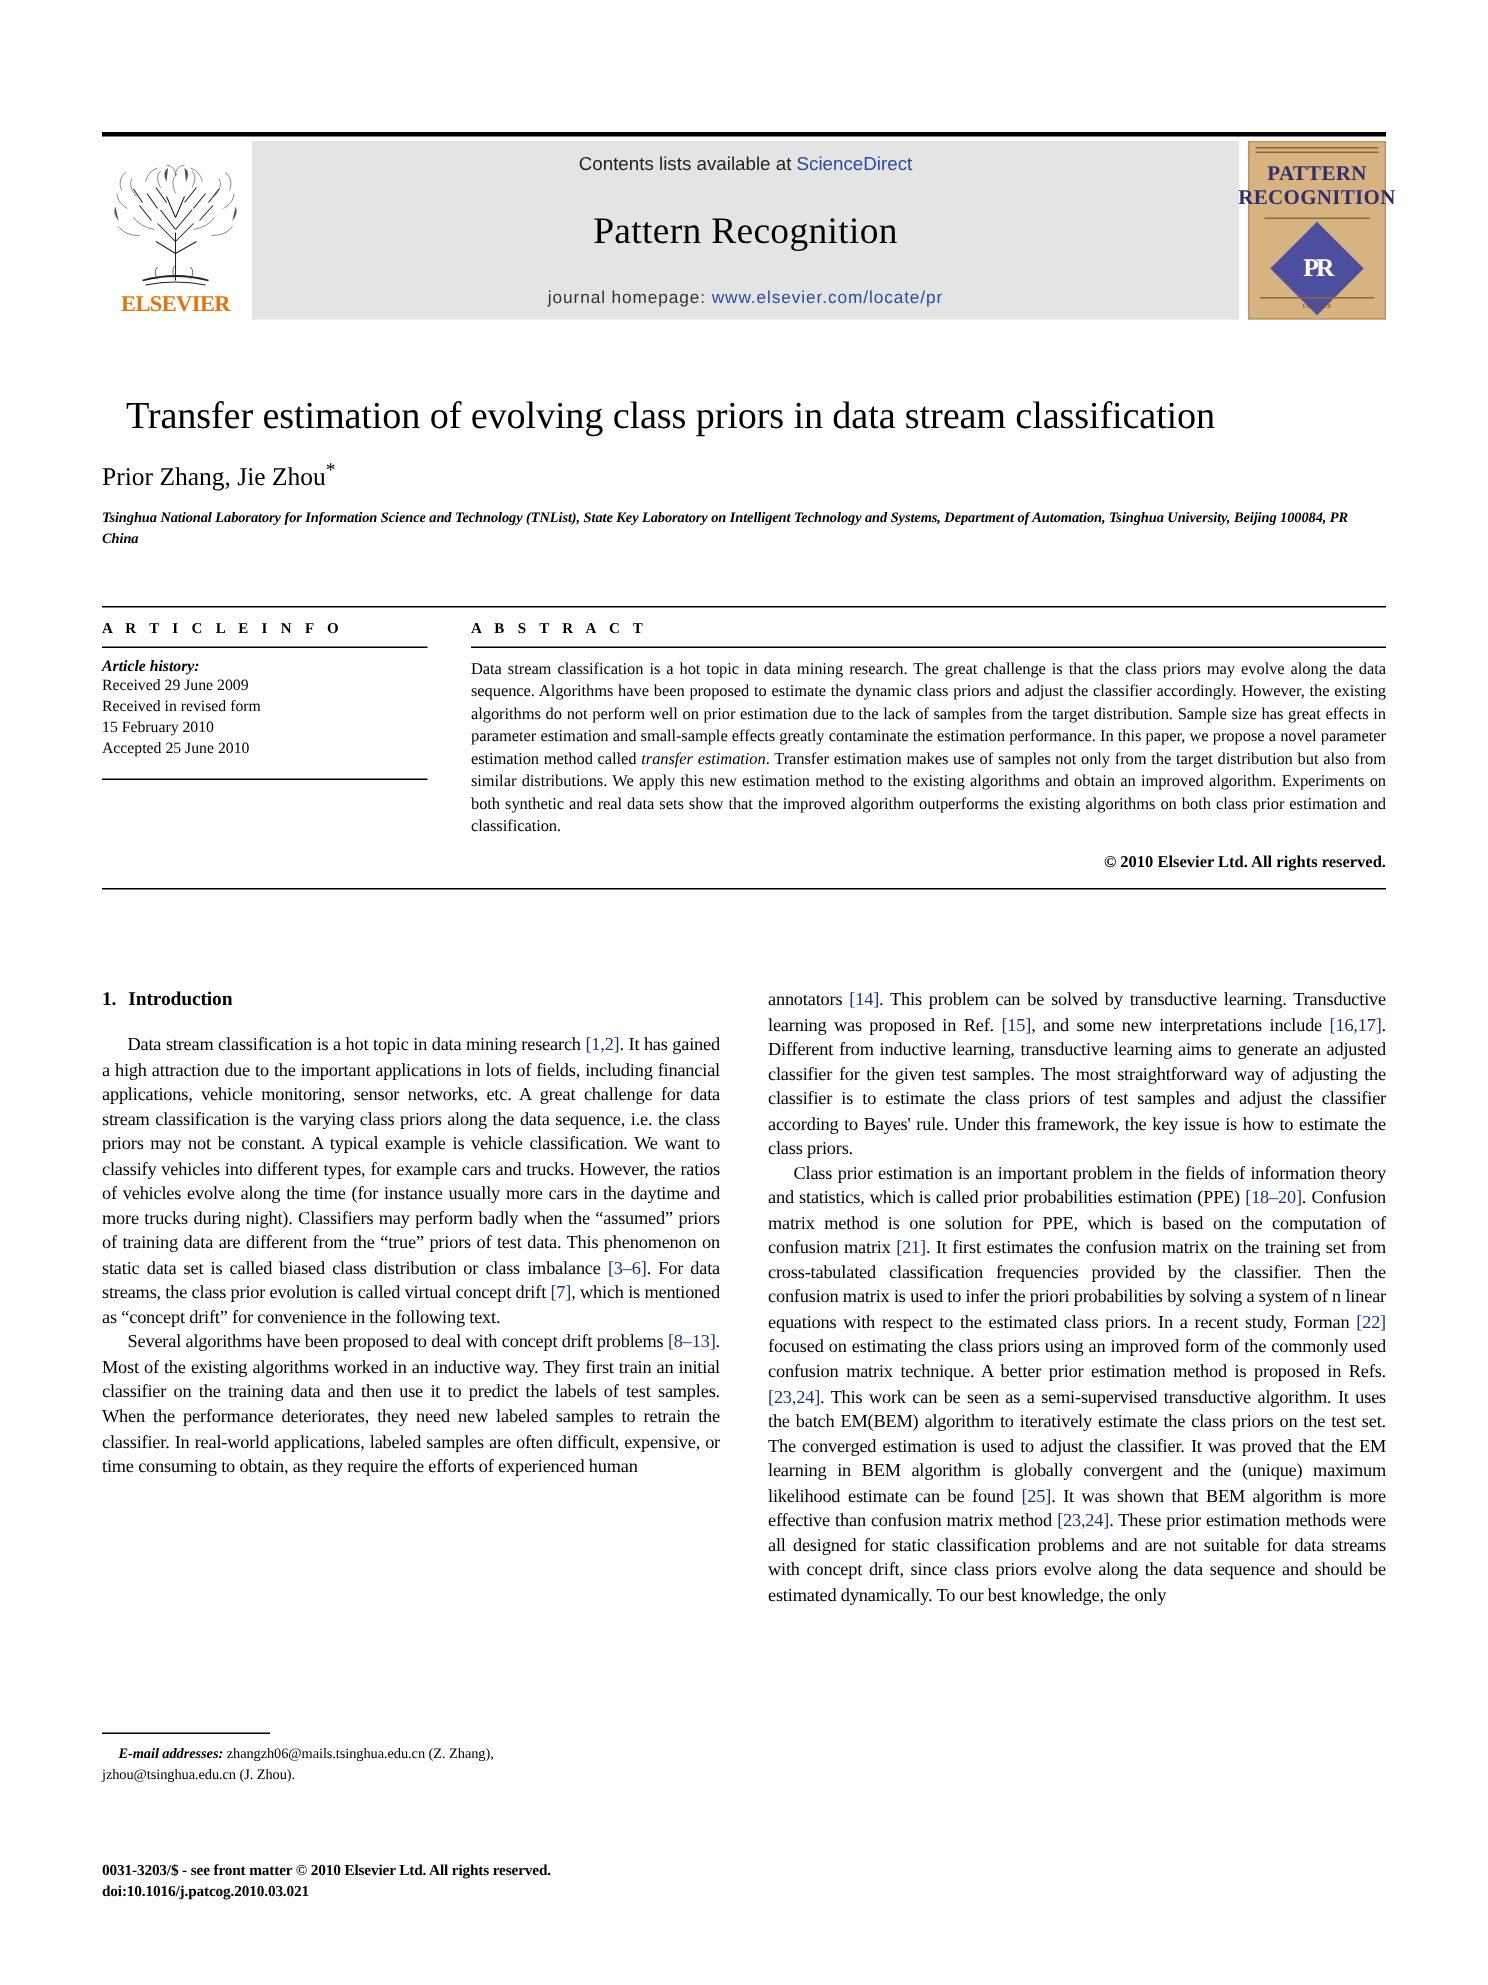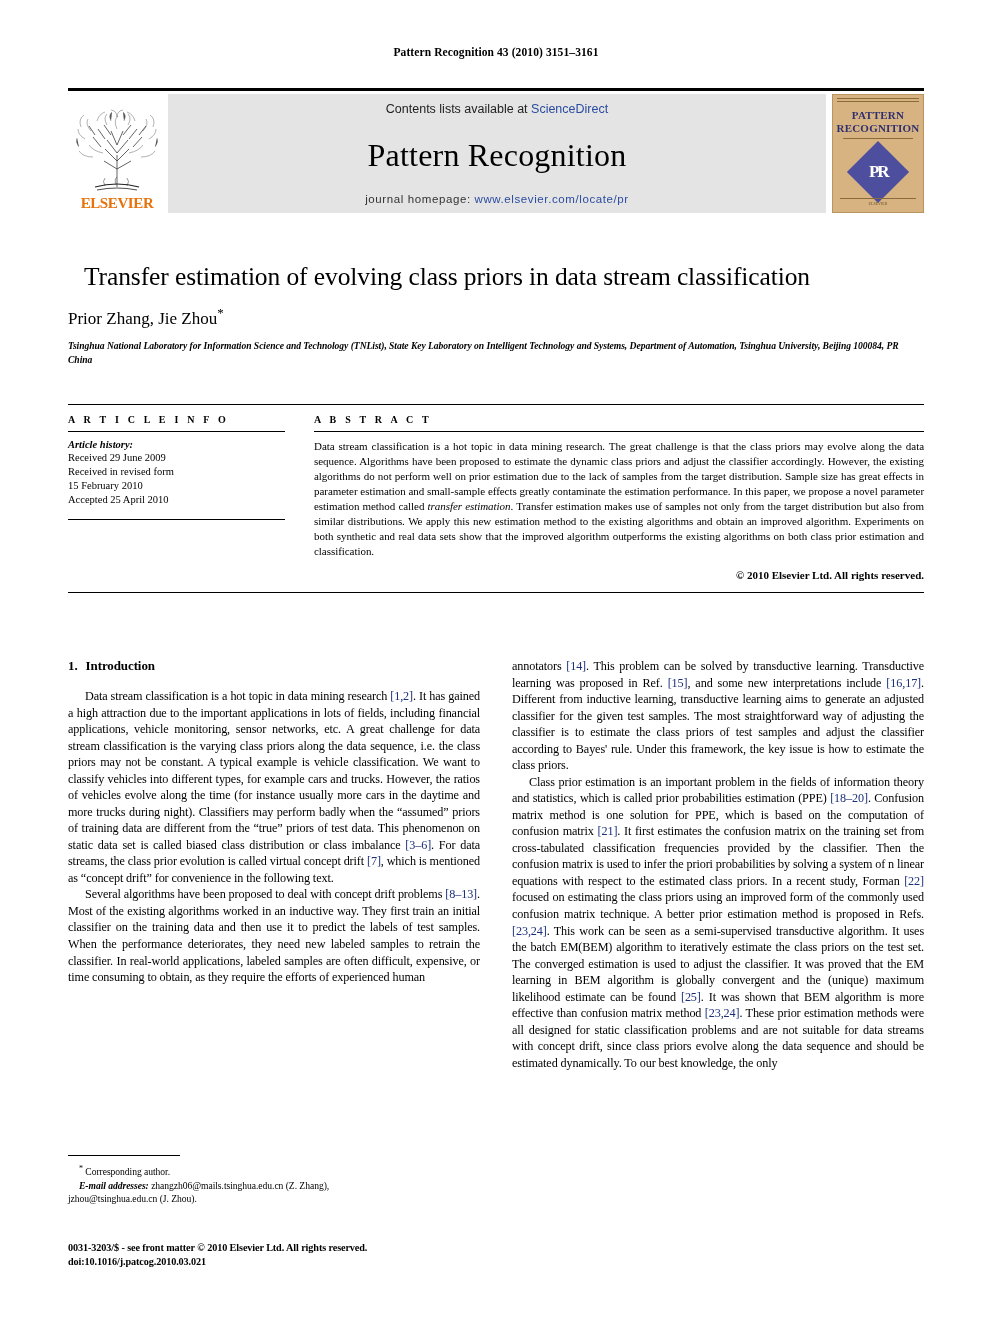--- a/index.html
+++ b/index.html
@@ -78,21 +78,21 @@
   .contents-line {
     font-family: "Liberation Sans", sans-serif;
     font-size: 12.5px;
     color: #222;
   }
   .contents-line .sd {
     color: #2a4ba0;
   }
   .journal-title {
     font-family: "Liberation Serif", serif;
-    font-size: 32px;
+    font-size: 25px;
     font-weight: normal;
     letter-spacing: .2px;
     line-height: 1;
   }
   .homepage-line {
     font-family: "Liberation Sans", sans-serif;
     font-size: 11.5px;
     letter-spacing: .6px;
     color: #333;
   }
@@ -112,21 +112,21 @@
   }
   .cover-topbar {
     position:absolute; top:3px; left:4px; right:4px;
     height:4px;
     border-top:1px solid #8a6a3a;
     border-bottom:1px solid #8a6a3a;
   }
   .cover-title {
     margin-top: 7px;
     font-family: "Liberation Serif", serif;
-    font-size: 11px;
+    font-size: 14px;
     font-weight: bold;
     color: #2f2f6f;
     text-align: center;
     line-height: 1.15;
     letter-spacing: .2px;
   }
   .cover-rule {
     width: 78%;
     height: 1px;
     background: #8a6a3a;
@@ -289,21 +289,20 @@
     line-height: 1.4;
     font-weight: bold;
     letter-spacing: -.1px;
   }
 </style>
 </head>
 <body>
 
 <div class="page">
 
-  <div class="running-head">Pattern Recognition 43 (2010) 3151–3161</div>
 
   <div class="masthead">
 
     <div class="elsevier-logo">
       <svg class="tree-svg" width="92" height="86" viewBox="0 0 92 86">
         <g stroke="#222" stroke-width="0.7" fill="none">
           <path d="M46 78 L46 46"></path>
           <path d="M46 52 L34 40 M46 52 L58 40 M46 44 L36 31 M46 44 L57 31 M46 60 L33 52 M46 60 L60 52"></path>
           <path d="M30 38 L22 28 M62 38 L71 28 M34 30 L27 20 M58 30 L66 20"></path>
           <path d="M46 36 L40 22 M46 36 L52 22 M40 26 L33 16 M52 26 L60 16"></path>
@@ -367,21 +366,21 @@
     <div class="ia-rule-top"></div>
     <div class="ia-cols">
 
       <div class="col-info">
         <div class="sec-head">A R T I C L E   I N F O</div>
         <hr class="hr-thin">
         <div class="info-label">Article history:</div>
         <div class="info-line">Received 29 June 2009</div>
         <div class="info-line">Received in revised form</div>
         <div class="info-line">15 February 2010</div>
-        <div class="info-line">Accepted 25 April 2010</div>
+        <div class="info-line">Accepted 25 June 2010</div>
         <div class="info-gap"></div>
         <hr class="hr-thin">
       </div>
 
       <div class="col-abs">
         <div class="sec-head">A B S T R A C T</div>
         <hr class="hr-thin">
         <p class="abs-text"><span>Data stream classification is a hot topic in data mining research. The great challenge is that the class priors may evolve along the data sequence. Algorithms have been proposed to estimate the dynamic class priors and adjust the classifier accordingly. However, the existing algorithms do not perform well on prior estimation due to the lack of samples from the target distribution. Sample size has great effects in parameter estimation and small-sample effects greatly contaminate the estimation performance. In this paper, we propose a novel parameter estimation method called </span><span class="it">transfer estimation</span><span>. Transfer estimation makes use of samples not only from the target distribution but also from similar distributions. We apply this new estimation method to the existing algorithms and obtain an improved algorithm. Experiments on both synthetic and real data sets show that the improved algorithm outperforms the existing algorithms on both class prior estimation and classification.</span></p>
         <p class="copyright">© 2010 Elsevier Ltd. All rights reserved.</p>
       </div>
@@ -400,21 +399,20 @@
     </div>
 
     <div class="bcol">
       <p class="body" style="text-indent:0"><span>annotators </span><span class="ref">[14]</span><span>. This problem can be solved by transductive learning. Transductive learning was proposed in Ref. </span><span class="ref">[15]</span><span>, and some new interpretations include </span><span class="ref">[16,17]</span><span>. Different from inductive learning, transductive learning aims to generate an adjusted classifier for the given test samples. The most straightforward way of adjusting the classifier is to estimate the class priors of test samples and adjust the classifier according to Bayes' rule. Under this framework, the key issue is how to estimate the class priors.</span></p>
       <p class="body"><span>Class prior estimation is an important problem in the fields of information theory and statistics, which is called prior probabilities estimation (PPE) </span><span class="ref">[18–20]</span><span>. Confusion matrix method is one solution for PPE, which is based on the computation of confusion matrix </span><span class="ref">[21]</span><span>. It first estimates the confusion matrix on the training set from cross-tabulated classification frequencies provided by the classifier. Then the confusion matrix is used to infer the priori probabilities by solving a system of n linear equations with respect to the estimated class priors. In a recent study, Forman </span><span class="ref">[22]</span><span> focused on estimating the class priors using an improved form of the commonly used confusion matrix technique. A better prior estimation method is proposed in Refs. </span><span class="ref">[23,24]</span><span>. This work can be seen as a semi-supervised transductive algorithm. It uses the batch EM(BEM) algorithm to iteratively estimate the class priors on the test set. The converged estimation is used to adjust the classifier. It was proved that the EM learning in BEM algorithm is globally convergent and the (unique) maximum likelihood estimate can be found </span><span class="ref">[25]</span><span>. It was shown that BEM algorithm is more effective than confusion matrix method </span><span class="ref">[23,24]</span><span>. These prior estimation methods were all designed for static classification problems and are not suitable for data streams with concept drift, since class priors evolve along the data sequence and should be estimated dynamically. To our best knowledge, the only</span></p>
     </div>
   </div>
 
   <div class="footnote">
     <hr class="fn-rule">
-    <p class="fn-text fn-indent"><span class="star">*</span> <span>Corresponding author.</span></p>
     <p class="fn-text fn-indent"><span class="it">E-mail addresses:</span><span> zhangzh06@mails.tsinghua.edu.cn (Z. Zhang),</span></p>
     <p class="fn-text">jzhou@tsinghua.edu.cn (J. Zhou).</p>
   </div>
 
   <div class="imprint">
     <div>0031-3203/$ - see front matter © 2010 Elsevier Ltd. All rights reserved.</div>
     <div>doi:10.1016/j.patcog.2010.03.021</div>
   </div>
 
 </div>

